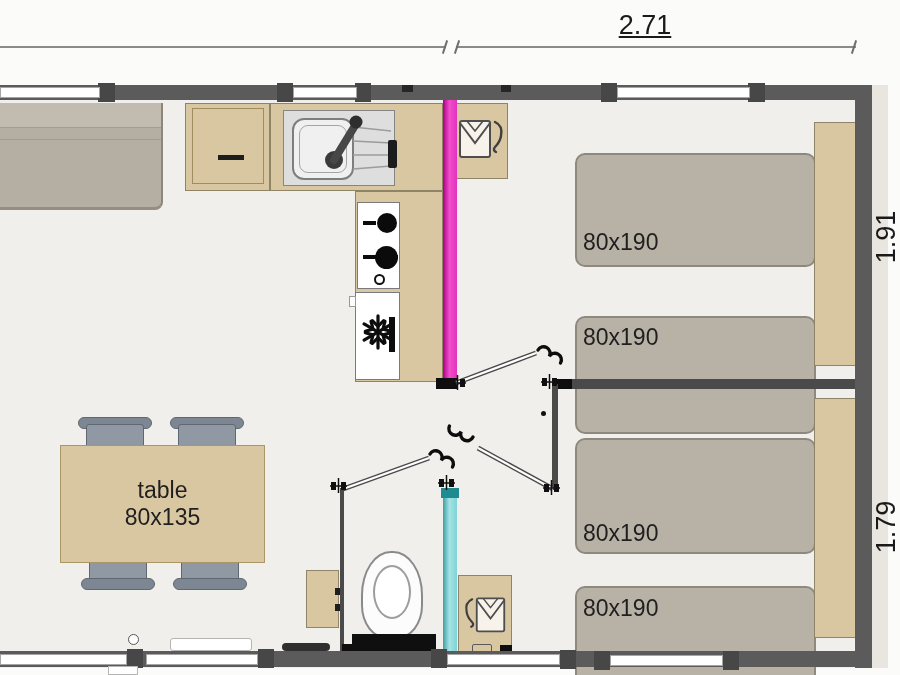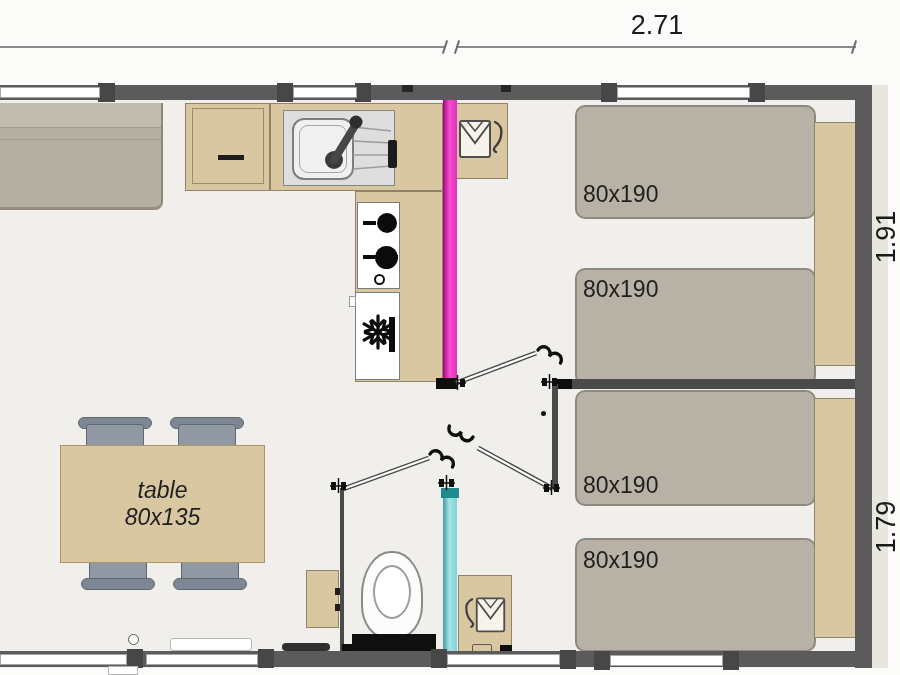--- a/index.html
+++ b/index.html
@@ -7,21 +7,21 @@
         font-family:"Liberation Sans",sans-serif;overflow:hidden;}
   .abs{position:absolute;box-sizing:border-box;}
   .floor{background:var(--floor,#f1efec);}
   .wall{background:var(--wall,#5b5b5b);}
   .iwall{background:#4a4a4a;}
   .win{background:#ffffff;border:1px solid #a5a5a5;}
   .cap{background:#474747;}
   .tick{background:#262626;}
   .wood{background:var(--wood,#d9c7a2);border:1px solid #8f8468;}
   .appliance{background:#ffffff;border:1.5px solid #7a7a7a;}
-  .bed{background:var(--bed,#b8b1a6);border:2px solid #8e897e;border-radius:10px;}
+  .bed{background:var(--bed,#b8b1a6);border:2px solid #8e897e;border-radius:10px;margin-top:48px;}
   .bed-label{position:absolute;font-size:23px;color:#1f1f1f;white-space:nowrap;}
   .sofa{background:var(--sofa,#b5aea3);border-right:2px solid #8d8679;border-bottom:3px solid #948d80;}
   .sofa-back{position:absolute;left:0;top:0;width:100%;height:24px;background:#c2bbb0;border-bottom:1px solid #a29b8e;}
   .sofa-seam{position:absolute;left:0;top:36px;width:100%;height:1px;background:#a29b8e;}
   .chair-bar{background:#7d8793;border:1px solid #5f6870;border-radius:6px;}
   .chair-seat{background:var(--chair,#8f98a3);border:1px solid #5f6870;border-radius:3px;}
   .dim{font-size:27px;color:#1a1a1a;text-align:center;line-height:34px;}
   .dim-v{transform:rotate(-90deg);}
   .dimline{background:#8a8a8a;}
   .dimtick{width:2px;height:14px;background:#6f6f6f;transform:rotate(18deg);}
@@ -130,21 +130,21 @@
   <div class="abs wood" style="left:814px;top:398px;width:43px;height:240px;"></div>
 
   <div class="abs chair-bar" style="left:78px;top:417px;width:74px;height:12px;"></div>
   <div class="abs chair-seat" style="left:86px;top:424px;width:58px;height:24px;"></div>
   <div class="abs chair-bar" style="left:170px;top:417px;width:74px;height:12px;"></div>
   <div class="abs chair-seat" style="left:178px;top:424px;width:58px;height:24px;"></div>
   <div class="abs chair-seat" style="left:89px;top:556px;width:58px;height:26px;"></div>
   <div class="abs chair-bar" style="left:81px;top:578px;width:74px;height:12px;"></div>
   <div class="abs chair-seat" style="left:181px;top:556px;width:58px;height:26px;"></div>
   <div class="abs chair-bar" style="left:173px;top:578px;width:74px;height:12px;"></div>
-  <div class="abs wood" style="left:60px;top:445px;width:205px;height:118px;border-color:#ab9668;font-style:italic;">
+  <div class="abs wood" style="left:60px;top:445px;width:205px;height:118px;border-color:#ab9668;">
     <div class="table-label" style="position:absolute;left:0;top:31px;width:100%;">
       <div>table</div>
       <div>80x135</div>
     </div>
   </div>
 
   <div class="abs wood" style="left:306px;top:570px;width:33px;height:58px;"></div>
   <div class="abs knob" style="left:335px;top:588px;width:6px;height:7px;"></div>
   <div class="abs knob" style="left:335px;top:604px;width:6px;height:7px;"></div>
 
@@ -248,20 +248,20 @@
     </svg>
   <svg style="left:438px;top:474px;width:17px;height:17px;" viewBox="0 0 17 17">
       <rect x="1" y="5" width="5" height="8" fill="#101010"></rect>
       <rect x="11" y="5" width="5" height="8" fill="#101010"></rect>
       <line x1="0" y1="9" x2="17" y2="9" stroke="#101010" stroke-width="1.5"></line>
       <line x1="8.5" y1="1" x2="8.5" y2="16" stroke="#101010" stroke-width="1.5"></line>
     </svg>
 
   <div class="abs dimline" style="left:0;top:46px;width:446px;height:2px;"></div>
   <div class="abs dimtick" style="left:444px;top:40px;"></div>
-  <div class="abs dim" style="left:592px;top:8px;width:130px;height:34px;">2.71</div>
+  <div class="abs dim" style="left:580px;top:8px;width:130px;height:34px;text-decoration:underline;">2.71</div>
   <div class="abs dimline" style="left:456px;top:46px;width:400px;height:2px;"></div>
   <div class="abs dimtick" style="left:456px;top:40px;"></div>
   <div class="abs dimtick" style="left:853px;top:40px;"></div>
   <div class="abs dim dim-v" style="left:844px;top:222px;width:80px;height:30px;">1.91</div>
   <div class="abs dim dim-v" style="left:844px;top:512px;width:80px;height:30px;">1.79</div>
 
 </div>
 
 </body></html>

